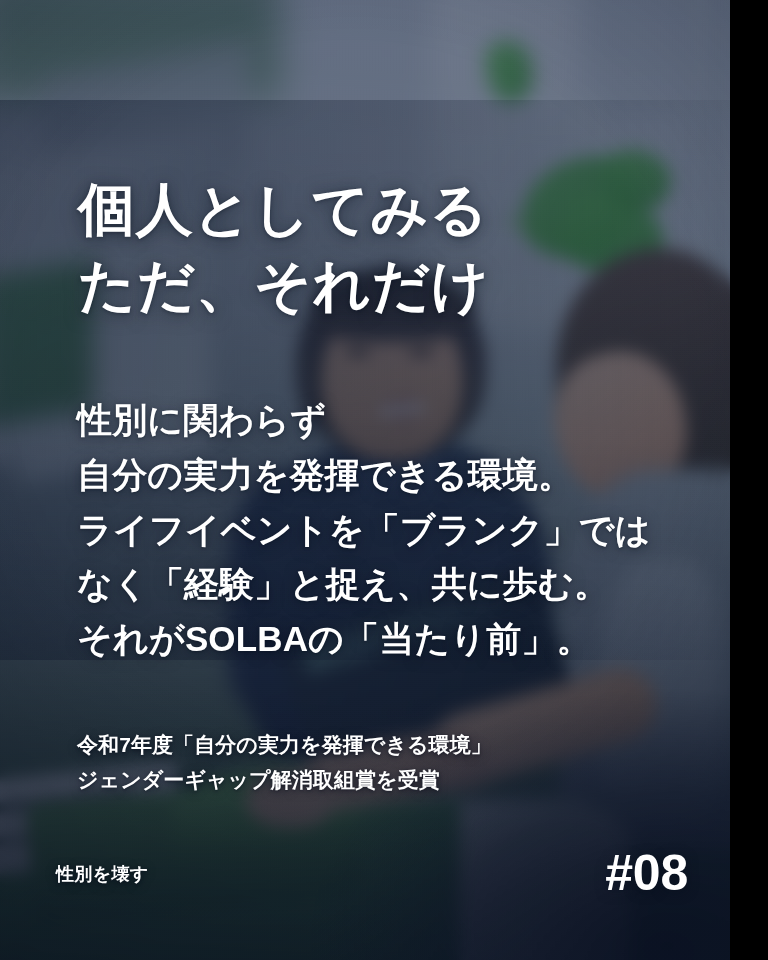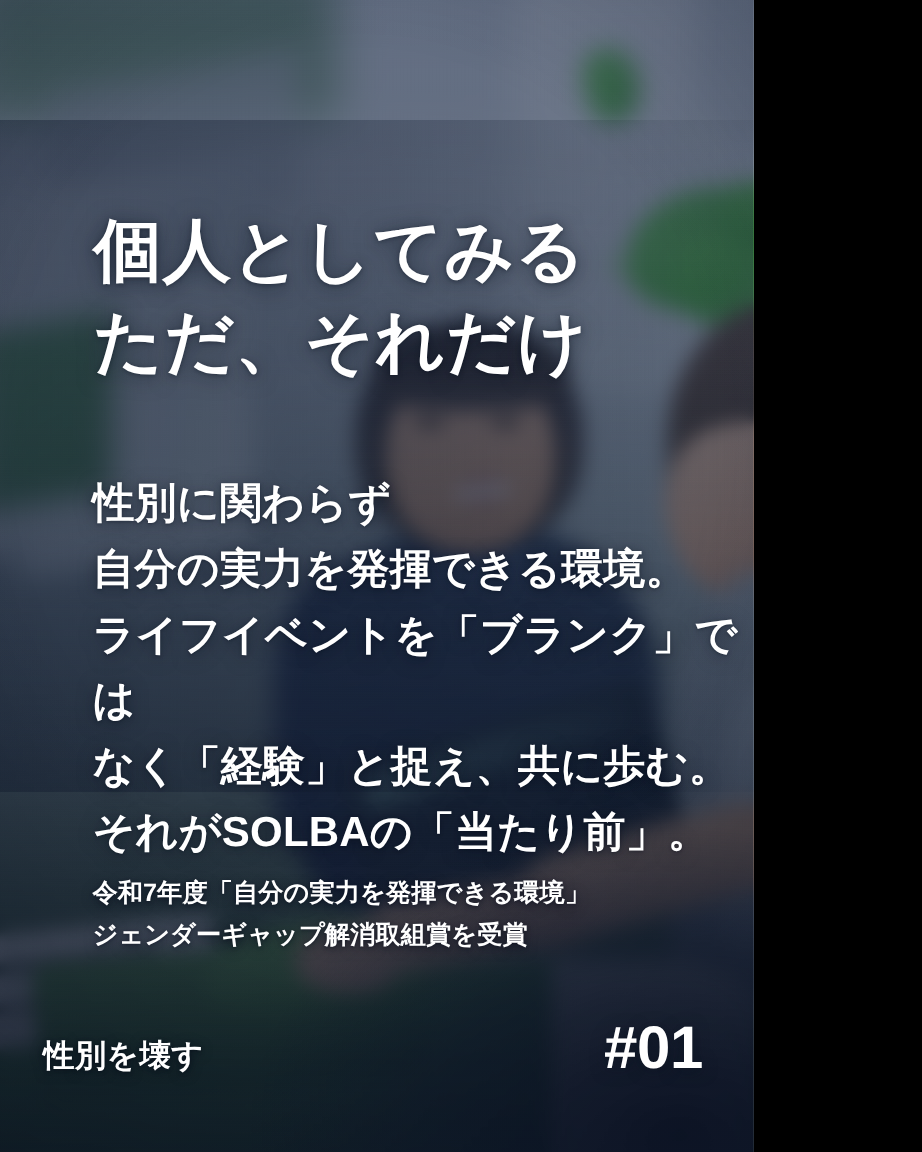--- a/index.html
+++ b/index.html
@@ -6,21 +6,21 @@
     margin: 0;
     padding: 0;
     background: #000;
   }
   body {
     font-family: "Liberation Sans", "DejaVu Sans", sans-serif;
   }
 
   .slide {
     position: relative;
-    width: 628px;
+    width: 730px;
     height: 960px;
     overflow: hidden;
     background: #2e3b4e;
   }
 
   
   .photo {
     position: absolute;
     inset: 0;
     overflow: hidden;
@@ -475,23 +475,23 @@
     font-size: 21px;
     font-weight: 700;
     line-height: 1.68;
     letter-spacing: .004em;
     text-shadow: 0 2px 10px rgba(6,12,26,.62), 0 1px 3px rgba(6,12,26,.45);
     white-space: pre-line;
   }
 
   .footer-tag {
     position: absolute;
-    left: 36px;
+    left: 56px;
     top: 862px;
-    font-size: 26px;
+    font-size: 18px;
     font-weight: 700;
     letter-spacing: .02em;
     text-shadow: 0 2px 10px rgba(6,12,26,.70), 0 1px 3px rgba(6,12,26,.5);
   }
 
   .page-number {
     position: absolute;
     right: 42px;
     top: 848px;
     font-size: 50px;
@@ -575,16 +575,16 @@
 自分の実力を発揮できる環境。
 ライフイベントを「ブランク」では
 なく「経験」と捉え、共に歩む。
 それがSOLBAの「当たり前」。</p>
 
     <p class="award">令和7年度「自分の実力を発揮できる環境」
 ジェンダーギャップ解消取組賞を受賞</p>
 
     <div class="footer-tag">性別を壊す</div>
 
-    <div class="page-number">#01</div>
+    <div class="page-number">#08</div>
 
   </div>
 </div>
 
 </body></html>

